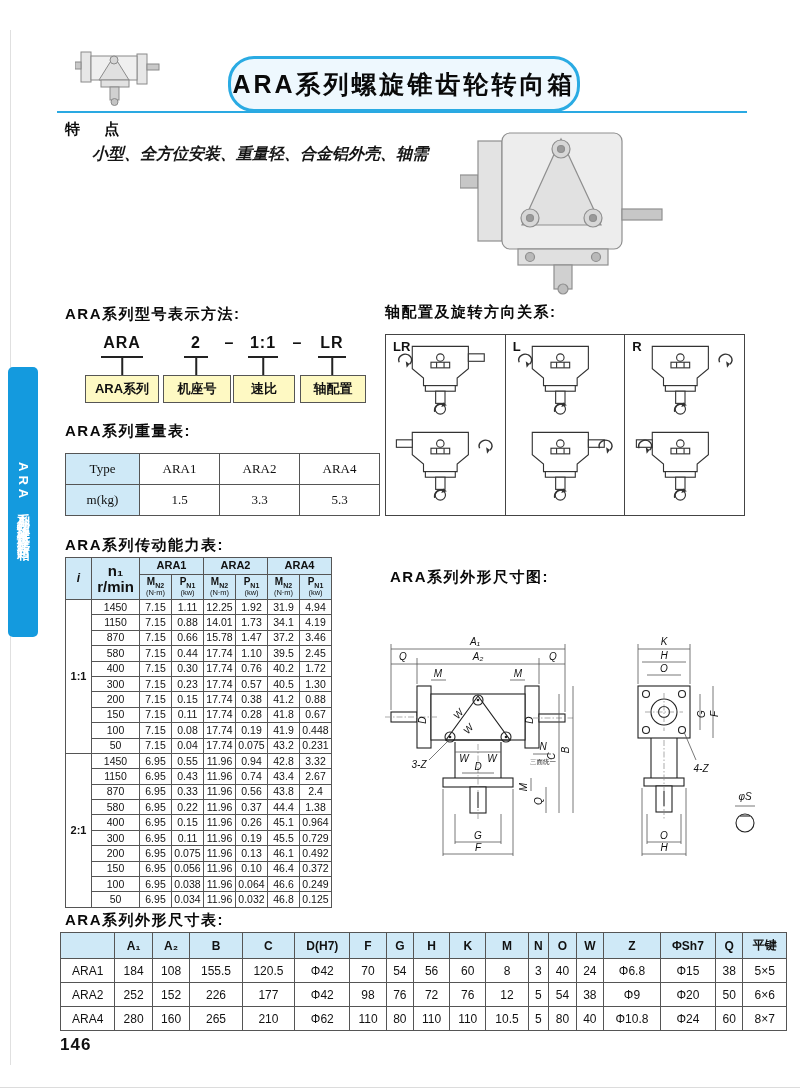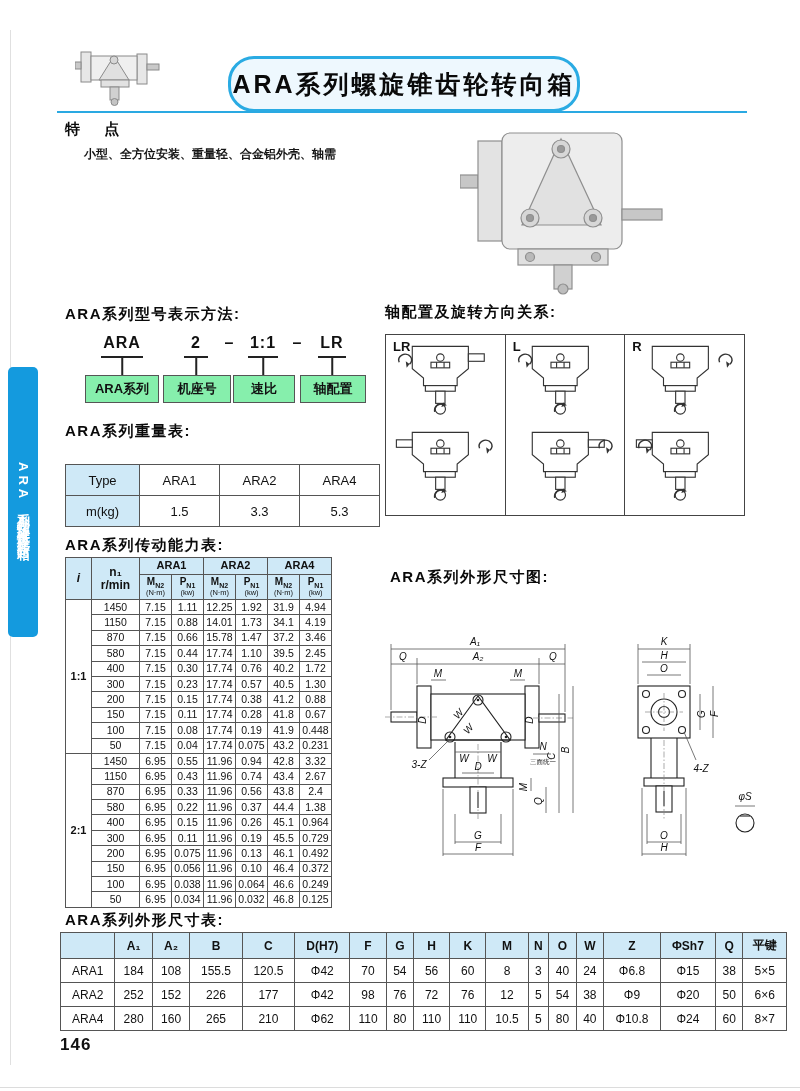--- a/index.html
+++ b/index.html
@@ -13,56 +13,56 @@
   .side-tab span{writing-mode:vertical-rl;text-orientation:mixed;color:#fff;font-size:13px;
             font-weight:bold;letter-spacing:4px;}
   
   .title-pill{position:absolute;left:228px;top:56px;width:346px;height:50px;background:#eef8fe;
             border:3px solid #2aabe3;border-radius:26px;display:flex;align-items:center;justify-content:center;}
   .title-pill span{font-size:25px;font-weight:bold;letter-spacing:3px;color:#0a0a0a;}
   .blue-hr{position:absolute;left:57px;top:111px;width:690px;height:2px;background:#2aa9e2;}
   
   .sec-h{position:absolute;font-size:15px;font-weight:bold;letter-spacing:1.5px;color:#0a0a0a;}
   .feat-h{letter-spacing:10px;}
-  .feat-p{position:absolute;left:60px;top:140px;width:400px;font-size:12px;font-weight:600;
-          line-height:28px;color:#151515;}
+  .feat-p{position:absolute;left:60px;top:140px;width:400px;font-size:16px;font-weight:600;
+          line-height:28px;color:#151515;font-style:italic;}
   .feat-p .ind{text-indent:2em;display:block;}
   
   .code-wrap{position:absolute;left:85px;top:334px;width:280px;height:70px;font-weight:bold;}
   .code{position:absolute;top:0;font-size:16px;letter-spacing:1px;transform:translateX(-50%);}
   .code-ul{position:absolute;top:22px;height:2px;background:#222;transform:translateX(-50%);}
   .code-v{position:absolute;top:24px;width:1.5px;height:17px;background:#222;transform:translateX(-50%);}
-  .code-box{position:absolute;top:41px;height:26px;background:#86efac;border:1px solid #555;
+  .code-box{position:absolute;top:41px;height:26px;background:#fef9c3;border:1px solid #555;
             display:flex;align-items:center;justify-content:center;font-size:13px;font-weight:bold;}
   .code-dash{position:absolute;top:0;font-size:16px;transform:translateX(-50%);}
   
   .shaft-box{position:absolute;left:385px;top:334px;width:358px;height:180px;border:1.5px solid #444;
              display:flex;}
   .shaft-cell{flex:1;border-right:1.5px solid #444;position:relative;padding-top:2px;}
   .shaft-cell:last-child{border-right:none;}
   .shaft-cell .vlabel{position:absolute;left:7px;top:4px;font-size:13px;font-weight:bold;}
   .schem{display:block;margin:0 auto;}
   
   table{border-collapse:collapse;}
   
-  .weight-table{position:absolute;left:65px;top:464px;}
+  .weight-table{position:absolute;left:65px;top:453px;font-family:Liberation Serif, serif;}
   .weight-table td{border:1.5px solid #555;width:77px;height:28px;text-align:center;font-size:13px;}
   .weight-table td.hd{background:#cfe9f7;width:71px;}
   
   .cap-table{position:absolute;left:65px;top:557px;table-layout:fixed;}
   .cap-table th,.cap-table td{border:1px solid #555;text-align:center;padding:0;line-height:1.05;}
   .cap-table thead th{background:#cfe9f7;font-weight:bold;}
   .cap-table .g-th{font-size:11px;height:16px;}
   .cap-table .sub-th{height:24px;font-size:10px;}
   .cap-table .sub-th .unitline{font-size:7.5px;font-weight:normal;}
   .cap-table .sub-th sub{font-size:7px;}
   .cap-table tbody td{height:14.4px;font-size:10.5px;}
   .cap-table td.ratio{font-size:11px;font-weight:bold;background:#fff;}
   .cap-table .i-th{font-size:12px;font-style:italic;}
-  .cap-table .n1-th{font-size:12px;margin-top:28px;}
+  .cap-table .n1-th{font-size:15px;margin-top:28px;}
   
   .dim-svg text{font-size:10px;font-style:italic;fill:#111;}
   .dim-svg text.cn{font-size:6.5px;font-style:normal;}
   .dim-svg .out{fill:none;stroke:#222;stroke-width:1.1;}
   .dim-svg .fillw{fill:#fff;stroke:#222;stroke-width:1.1;}
   .dim-svg .dim{stroke:#555;stroke-width:0.8;fill:none;}
   .dim-svg .cl{stroke:#888;stroke-width:0.7;stroke-dasharray:6 2 1.5 2;fill:none;}
   
   .dim-table{position:absolute;left:60px;top:932px;width:727px;table-layout:auto;}
   .dim-table th,.dim-table td{border:1.5px solid #555;text-align:center;font-size:12px;padding:0 2px;}

